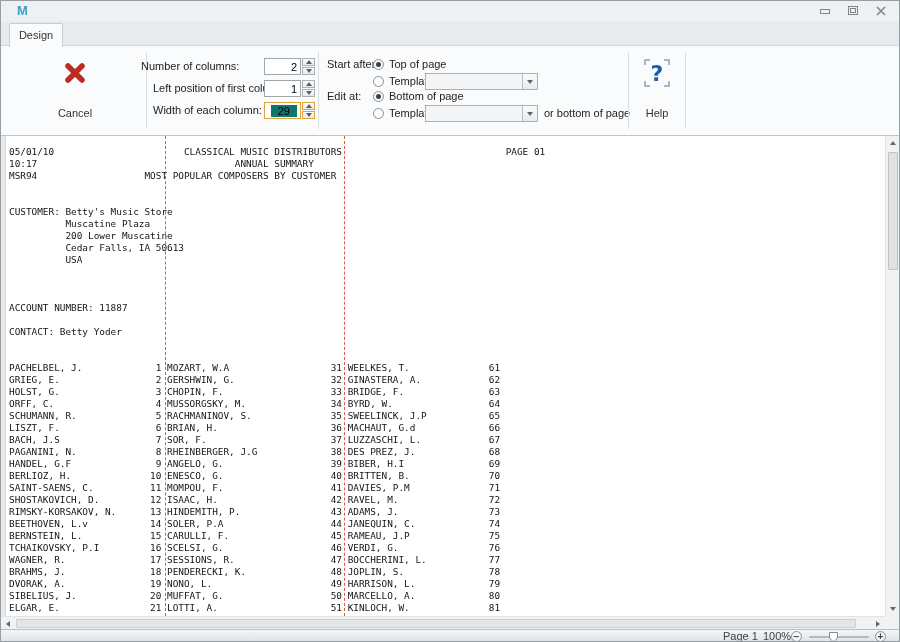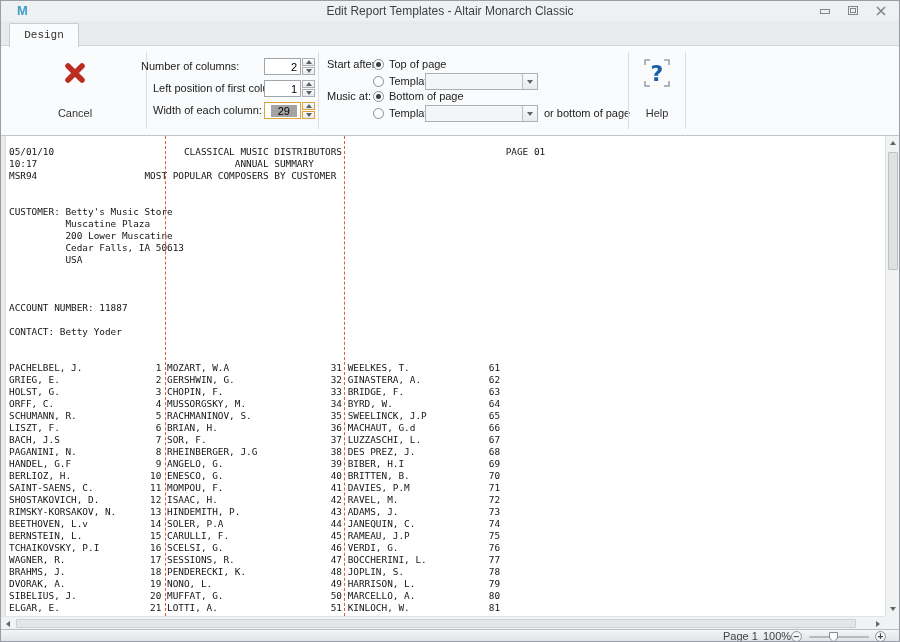--- a/index.html
+++ b/index.html
@@ -12,24 +12,24 @@
   }
   
   .titlebar { position:absolute; left:0; top:0; width:100%; height:20px; background:#eef0f2; }
   .logo { position:absolute; left:16px; top:2px; font-size:13px; font-weight:bold; color:#3f9fc8; }
   .win-title { position:absolute; left:0; top:3px; width:100%; text-align:center; font-size:12px; color:#3f4347; }
   .win-controls { position:absolute; right:10px; top:4px; display:flex; gap:12px; }
   .win-btn { width:16px; height:11px; display:flex; align-items:center; justify-content:center; cursor:default; }
   
   .tabrow { position:absolute; left:0; top:20px; width:100%; height:25px; background:#e8ebed; border-bottom:1px solid #d2d6da; }
   .tab-design {
-    position:absolute; left:8px; top:2px; width:70px; height:24px;
+    position:absolute; left:8px; top:2px; width:54px; height:24px;
     background:#fafbfc; border:1px solid #c7ccd1; border-bottom:none;
     border-radius:2px 2px 0 0; font-size:11px; color:#333;
-    text-align:center; line-height:23px; z-index:2;font-family:Liberation Mono, monospace;
+    text-align:center; line-height:23px; z-index:2;
   }
   
   .ribbon { position:absolute; left:0; top:45px; width:100%; height:90px; background:#fafbfc; border-bottom:1px solid #bfc5ca; }
   .vdiv { position:absolute; top:6px; height:77px; width:1px; background:#dadee1; }
   .big-btn { position:absolute; width:44px; height:74px; top:5px; text-align:center; border-radius:2px; }
   .big-btn .cap { position:absolute; left:0; right:0; bottom:6px; font-size:11px; color:#333; line-height:12px; }
   .icon-wrap { position:absolute; top:10px; left:0; right:0; display:flex; justify-content:center; }
   .btn-mcr {
     background:linear-gradient(#fce7a2,#f6cd5a 45%,#f2c23e);
     border:1px solid #d8a833; height:76px; top:6px;
@@ -45,21 +45,21 @@
   .spin-btns { width:13px; height:17px; display:flex; flex-direction:column; margin-left:1px; }
   .spin-up,.spin-dn {
     flex:1; background:linear-gradient(#fdfdfd,#e8eaec); border:1px solid #aab0b5;
     display:flex; align-items:center; justify-content:center;
   }
   .spin-dn { margin-top:1px; }
   .tri-up { width:0; height:0; border-left:3px solid transparent; border-right:3px solid transparent; border-bottom:4px solid #5a5f64; }
   .tri-dn { width:0; height:0; border-left:3px solid transparent; border-right:3px solid transparent; border-top:4px solid #5a5f64; }
   .spin-focus .spin-val { border-color:#dfa33b; }
   .spin-focus .spin-up, .spin-focus .spin-dn { border-color:#dfa33b; }
-  .sel-val { background:#a3a3a3; padding:0 7px; }
+  .sel-val { background:#0f766e; padding:0 7px; }
   .radio { position:absolute; width:11px; height:11px; border:1px solid #878c91; border-radius:50%; background:#fdfdfd; }
   .radio .dot { position:absolute; left:2px; top:2px; width:5px; height:5px; border-radius:50%; background:#3c4043; }
   .dropdown { position:absolute; width:113px; height:17px; border:1px solid #aab0b5; background:#f4f5f6; display:flex; }
   .dd-text { flex:1; }
   .dd-btn { width:15px; border-left:1px solid #b9bec3; background:linear-gradient(#fafbfb,#e9ebed); display:flex; align-items:center; justify-content:center; }
   .tri-dd { width:0; height:0; border-left:3.5px solid transparent; border-right:3.5px solid transparent; border-top:4px solid #5f646a; }
   
   .report { position:absolute; left:0; top:135px; width:885px; height:480px; background:#fff; overflow:hidden; }
   .gutter { position:absolute; left:0; top:0; width:5px; height:100%; background:#e9eaea; border-right:1px solid #dcdddd; }
   .report pre {
@@ -97,21 +97,20 @@
   .zoom-track { position:absolute; top:6px; height:2px; background:#b6babd; border-radius:1px; }
   .zoom-thumb { position:absolute; top:1px; }
 </style>
 </head>
 <body>
 
 <div class="window">
 
   <div class="titlebar">
     <span class="logo">M</span>
-    <span class="win-title">Edit Report Templates - Altair Monarch Classic</span>
     <span class="win-controls">
       <span class="win-btn">
         <svg width="11" height="9">
             <rect x="0.5" y="3.5" width="9" height="4" fill="none" stroke="#82878c"></rect>
           </svg>
       </span>
       <span class="win-btn">
         <svg width="11" height="10">
             <rect x="0.5" y="0.5" width="9" height="8" fill="none" stroke="#82878c"></rect>
             <rect x="2.5" y="2.5" width="5" height="4" fill="none" stroke="#82878c"></rect>
@@ -197,21 +196,21 @@
 
     <span class="radio" style="left:372px; top:30px;"></span>
     <span class="rib-lbl" style="left:388px; top:27px;">Template</span>
     <div class="dropdown" style="left:424px; top:27px;">
       <span class="dd-text"></span>
       <span class="dd-btn">
           <span class="tri-dd"></span>
         </span>
     </div>
 
-    <span class="rib-lbl" style="left:326px; top:42px;">Music at:</span>
+    <span class="rib-lbl" style="left:326px; top:42px;">Edit at:</span>
     <span class="radio" style="left:372px; top:45px;">
         <span class="dot"></span>
       </span>
     <span class="rib-lbl" style="left:388px; top:42px;">Bottom of page</span>
 
     <span class="radio" style="left:372px; top:62px;"></span>
     <span class="rib-lbl" style="left:388px; top:59px;">Template</span>
     <div class="dropdown" style="left:424px; top:59px;">
       <span class="dd-text"></span>
       <span class="dd-btn">

